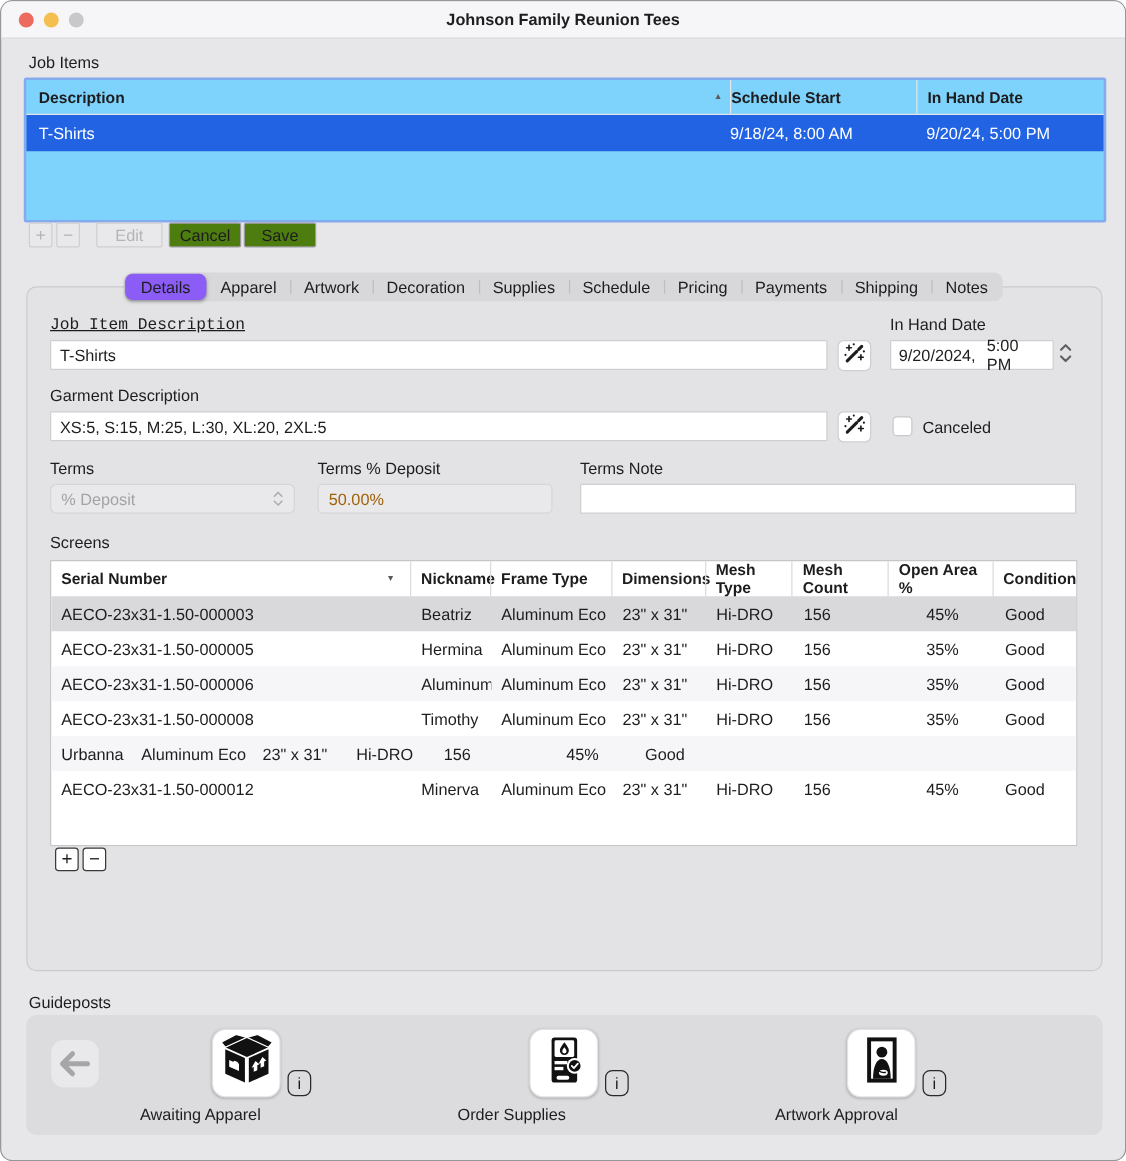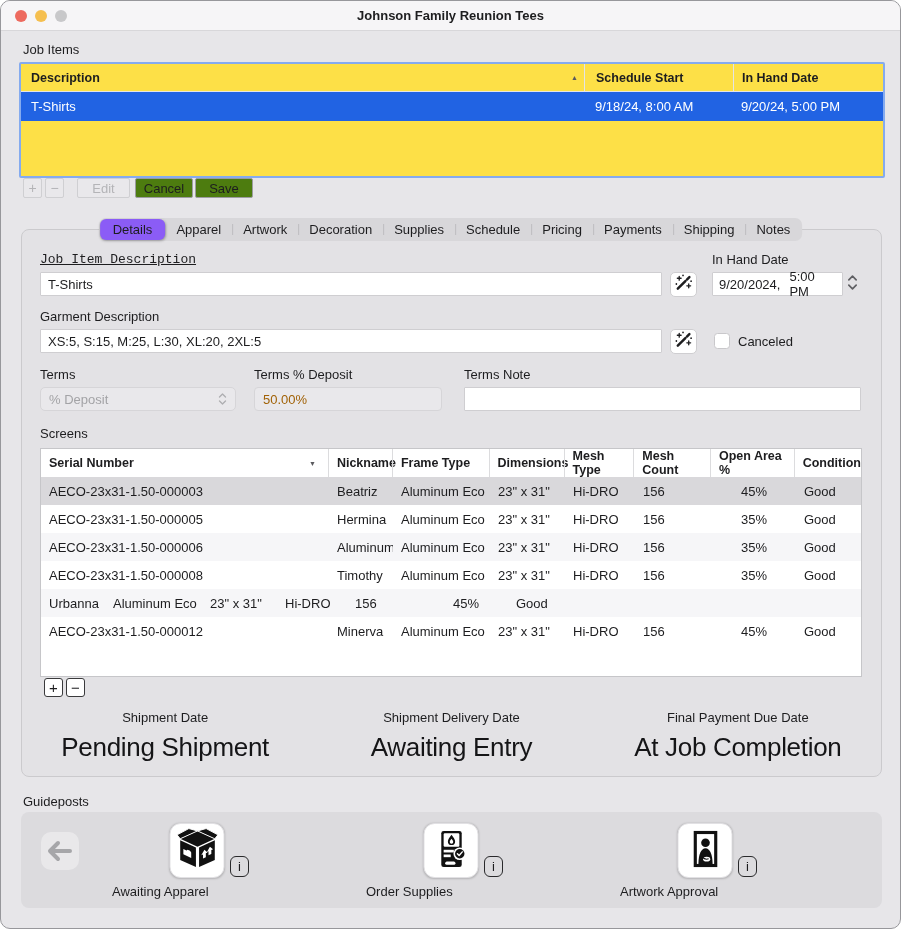--- a/index.html
+++ b/index.html
@@ -9,24 +9,24 @@
   .titlebar{position:absolute;left:0;top:0;width:100%;height:30px;background:#f6f5f7;border-bottom:1px solid #d8d7da;display:flex;align-items:center;justify-content:center;}
   .traffic{position:absolute;left:14px;top:9px;display:flex;gap:8px;}
   .light{width:12px;height:12px;border-radius:50%;}
   .light.red{background:#ed6a5f;}
   .light.yellow{background:#f5bf4f;}
   .light.gray{background:#c8c8ca;}
   .win-title{font-size:13px;font-weight:bold;color:#1d1d1f;}
   
   .sec-label{position:absolute;font-size:13px;color:#1d1d1f;}
   
-  .job-table{position:absolute;left:18px;top:61px;width:866px;height:116px;background:#fde047;border:2px solid #85abef;border-radius:2px;overflow:hidden;}
+  .job-table{position:absolute;left:18px;top:61px;width:866px;height:116px;background:#7dd3fc;border:2px solid #85abef;border-radius:2px;overflow:hidden;}
   .jt-header{display:flex;height:28px;align-items:center;font-size:12.5px;font-weight:bold;color:#1d1d1f;border-bottom:1px solid #e4e4e6;}
   .jt-col-desc{width:563px;padding-left:10px;display:flex;align-items:center;justify-content:space-between;height:100%;}
-  .jt-col-sched{width:149px;padding-left:11px;border-left:1px solid #e4e4e6;height:100%;display:flex;align-items:center;}
+  .jt-col-sched{width:149px;padding-left:0;border-left:1px solid #e4e4e6;height:100%;display:flex;align-items:center;}
   .jt-col-inhand{flex:1;padding-left:8px;border-left:1px solid #e4e4e6;height:100%;display:flex;align-items:center;}
   .sort-arrow{font-size:7px;color:#5a5a5e;padding-right:6px;}
   .jt-row{display:flex;height:29px;align-items:center;font-size:13px;background:#2163e3;color:#fff;}
   .jt-row .jt-col-desc,.jt-row .jt-col-sched,.jt-row .jt-col-inhand{border-left:none;}
   
   .job-buttons{position:absolute;left:22px;top:177px;display:flex;align-items:center;font-size:13px;}
   .btn{height:20px;display:inline-flex;align-items:center;justify-content:center;border-radius:2px;background:#4d7c0f;border:1px solid #9c9ca0;color:#1d1d1f;padding:0 14px;}
   .btn.small{width:19px;padding:0;font-size:14px;}
   .btn.disabled{background:#e9e8eb;border-color:#cfcfd2;color:#b4b4b7;}
   .gap13{width:13px;} .gap5{width:5px;} .gap2{width:2px;} .gap3{width:3px;}
@@ -304,34 +304,20 @@
           <div class="c6">45%</div>
           <div class="c7">Good</div>
       </div>
     </div>
 
     <div class="st-buttons">
       <div class="sq-btn">+</div>
       <div class="sq-btn">−</div>
     </div>
 
-    <div class="status-row">
-      <div class="status-col">
-        <div class="status-label">Shipment Date</div>
-        <div class="status-value">Pending Shipment</div>
-      </div>
-      <div class="status-col">
-        <div class="status-label">Shipment Delivery Date</div>
-        <div class="status-value">Awaiting Entry</div>
-      </div>
-      <div class="status-col">
-        <div class="status-label">Final Payment Due Date</div>
-        <div class="status-value">At Job Completion</div>
-      </div>
-    </div>
   </div>
 
   <div class="sec-label" style="left:22px;top:793px;">Guideposts</div>
 
   <div class="gp-panel">
     <div class="back-btn">
       <svg width="26" height="22" viewBox="0 0 26 22">
           <path d="M11 3 L3 11 L11 19 M3.5 11 H23" stroke="#a6a6a9" stroke-width="4" fill="none" stroke-linecap="round" stroke-linejoin="round"></path>
         </svg>
     </div>

